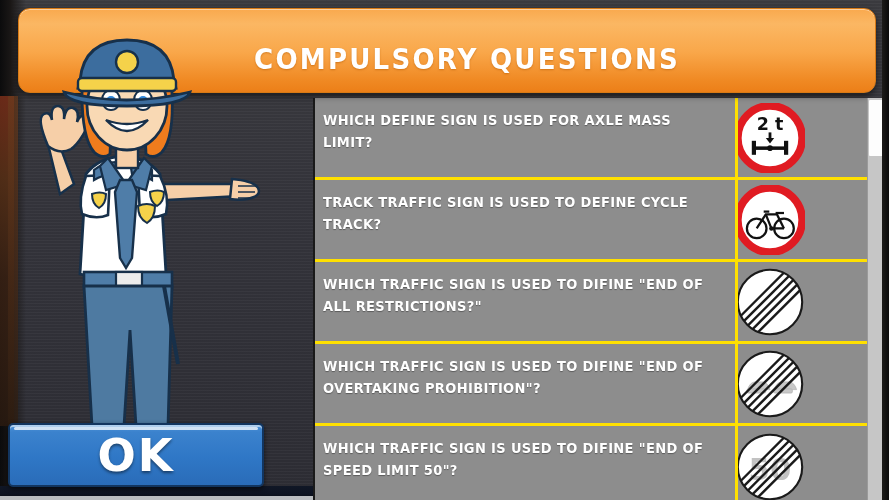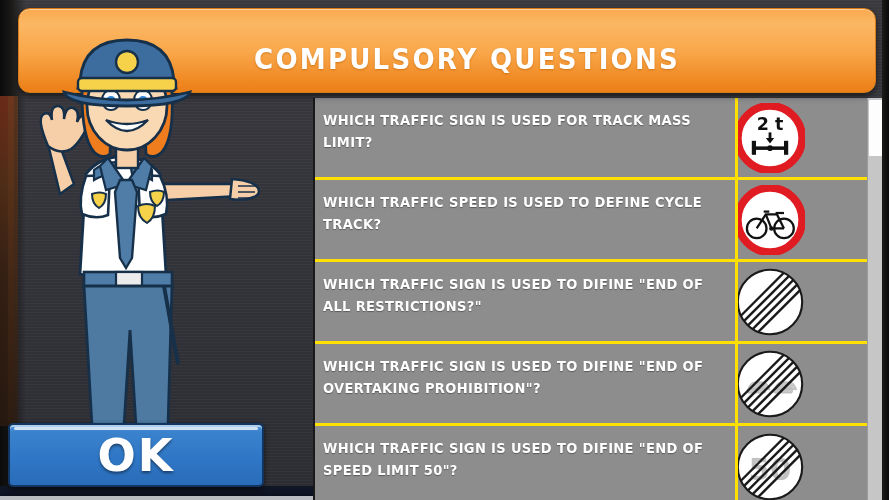--- a/index.html
+++ b/index.html
@@ -184,37 +184,37 @@
   <div class="rust-strip2"></div>
 
   <div class="banner">
     <div class="banner-title">COMPULSORY QUESTIONS</div>
   </div>
 
   <div class="list-panel">
     <div class="col-divider"></div>
 
     <div class="qrow">
-      <div class="qtext">WHICH TRAFFIC SIGN IS USED FOR TRACK MASS LIMIT?</div>
+      <div class="qtext">WHICH DEFINE SIGN IS USED FOR AXLE MASS LIMIT?</div>
       <div class="qicon">
         <svg class="sign" viewBox="0 0 100 100">
           <circle cx="50" cy="50" r="46" fill="#ffffff" stroke="#e01b22" stroke-width="11"></circle>
           <text x="50" y="38" font-family="DejaVu Sans, sans-serif" font-size="25" font-weight="bold" text-anchor="middle" fill="#111">2 t</text>
           <path d="M50 42 L50 54" stroke="#111" stroke-width="4"></path>
           <path d="M44 50 L50 58 L56 50 Z" fill="#111"></path>
           <rect x="26" y="62" width="48" height="5" fill="#111"></rect>
           <rect x="24" y="54" width="6" height="20" fill="#111"></rect>
           <rect x="70" y="54" width="6" height="20" fill="#111"></rect>
           <circle cx="50" cy="64.5" r="4" fill="#111"></circle>
         </svg>
       </div>
     </div>
 
     <div class="qrow">
-      <div class="qtext">WHICH TRAFFIC SPEED IS USED TO DEFINE CYCLE TRACK?</div>
+      <div class="qtext">TRACK TRAFFIC SIGN IS USED TO DEFINE CYCLE TRACK?</div>
       <div class="qicon">
         <svg class="sign" viewBox="0 0 100 100">
           <circle cx="50" cy="50" r="46" fill="#ffffff" stroke="#e01b22" stroke-width="11"></circle>
           <g stroke="#111" stroke-width="3.2" fill="none">
             <circle cx="31" cy="62" r="14"></circle>
             <circle cx="70" cy="62" r="14"></circle>
             <path d="M31 62 L44 42 L60 42 L70 62"></path>
             <path d="M44 42 L52 62 L70 62"></path>
             <path d="M58 40 L70 40"></path>
             <path d="M41 38 L49 38"></path>

